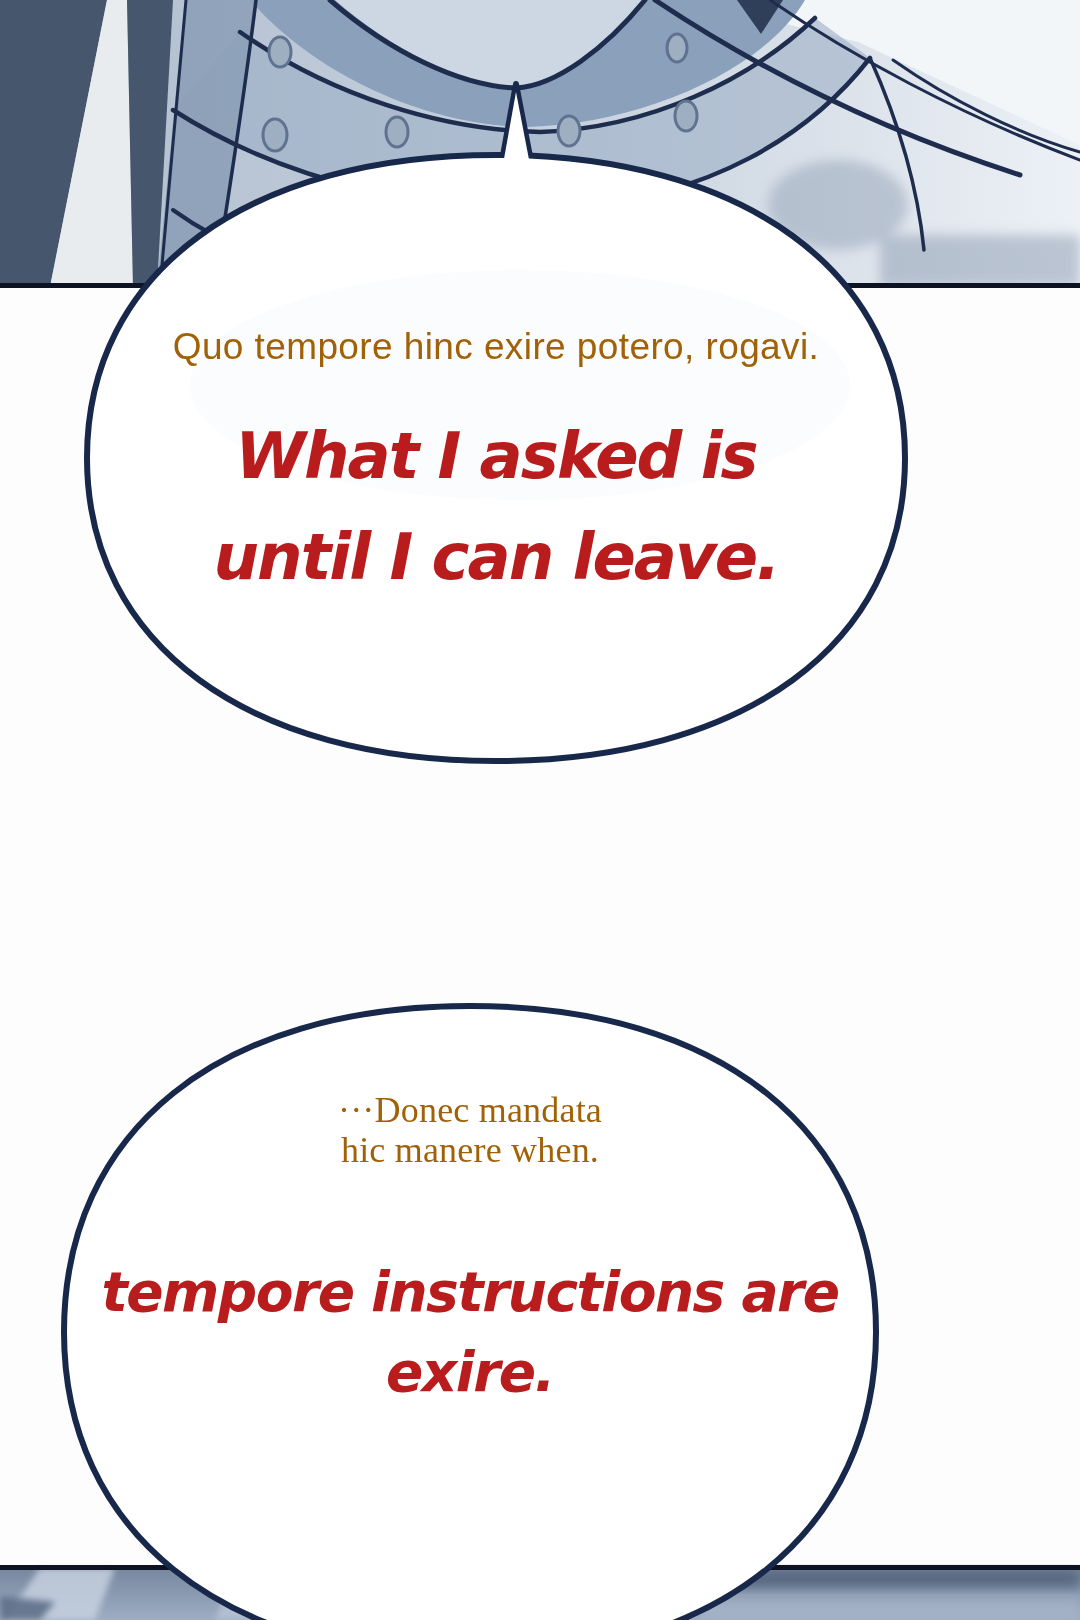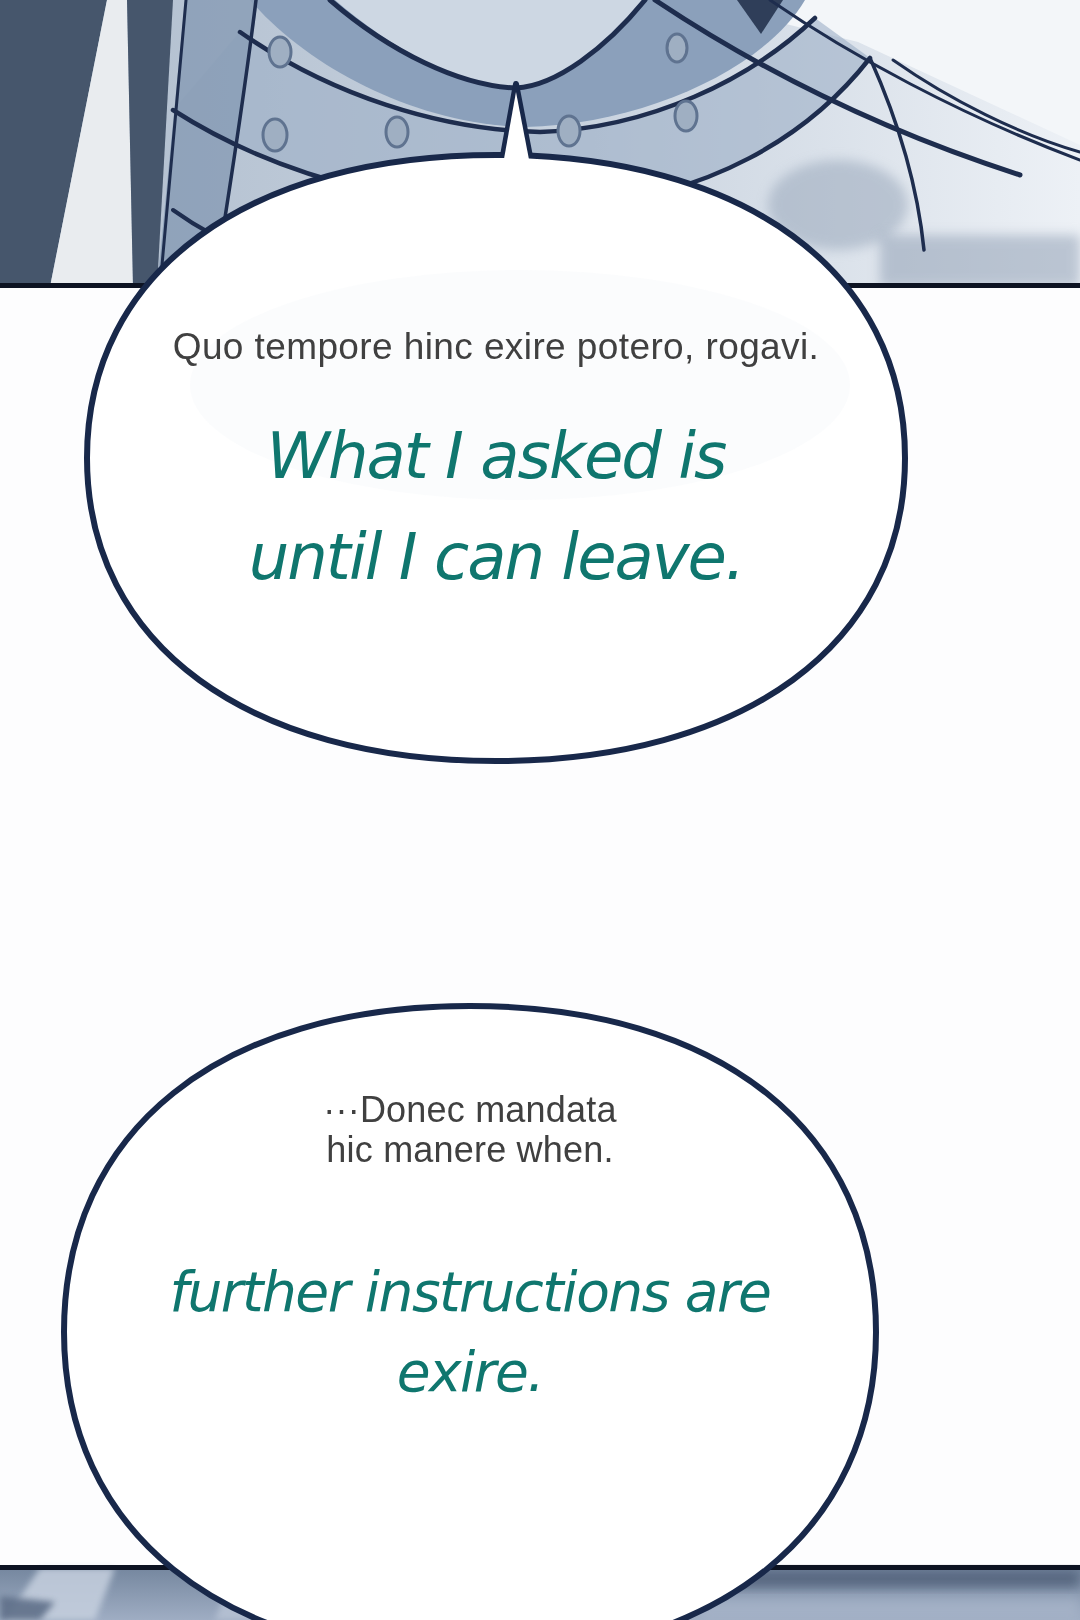--- a/index.html
+++ b/index.html
@@ -7,29 +7,29 @@
     position:relative;
     width:1080px;height:1620px;
     overflow:hidden;
     background:#fdfdfe;
     font-family:"DejaVu Sans",sans-serif;
   }
   .art{position:absolute;left:0;top:0;width:1080px;height:1620px;}
   .txt{position:absolute;text-align:center;white-space:nowrap;}
   .latin{
     font-family:"Liberation Sans",sans-serif;
-    color:#404040;
+    color:#a16207;
     font-weight:400;
   }
   .latin-1{left:90px;top:326px;width:812px;font-size:37px;letter-spacing:.4px;}
-  .latin-2{left:70px;top:1090px;width:800px;font-size:36px;line-height:40px;letter-spacing:.2px;}
+  .latin-2{left:70px;top:1090px;width:800px;font-size:36px;line-height:40px;letter-spacing:.2px;font-family:Liberation Serif, serif;}
   .en{
     font-family:"DejaVu Sans",sans-serif;
-    font-weight:normal;font-style:italic;
-    color:#0f766e;
+    font-weight:bold;font-style:italic;
+    color:#b91c1c;
   }
   .en-1{left:90px;top:406px;width:812px;font-size:64px;line-height:101px;letter-spacing:-2px;}
   .en-2{left:65px;top:1252px;width:810px;font-size:55px;line-height:80px;letter-spacing:-1.5px;}
 </style>
 </head>
 <body>
 
 <div class="page">
 
   <svg class="art" viewBox="0 0 1080 1620" aria-hidden="true">
@@ -124,17 +124,17 @@
     <div>What I asked is</div>
     <div>until I can leave.</div>
   </div>
 
   <div class="txt latin latin-2">
     <div>···Donec mandata</div>
     <div>hic manere when.</div>
   </div>
 
   <div class="txt en en-2">
-    <div>further instructions are</div>
+    <div>tempore instructions are</div>
     <div>exire.</div>
   </div>
 
 </div>
 
 </body></html>

